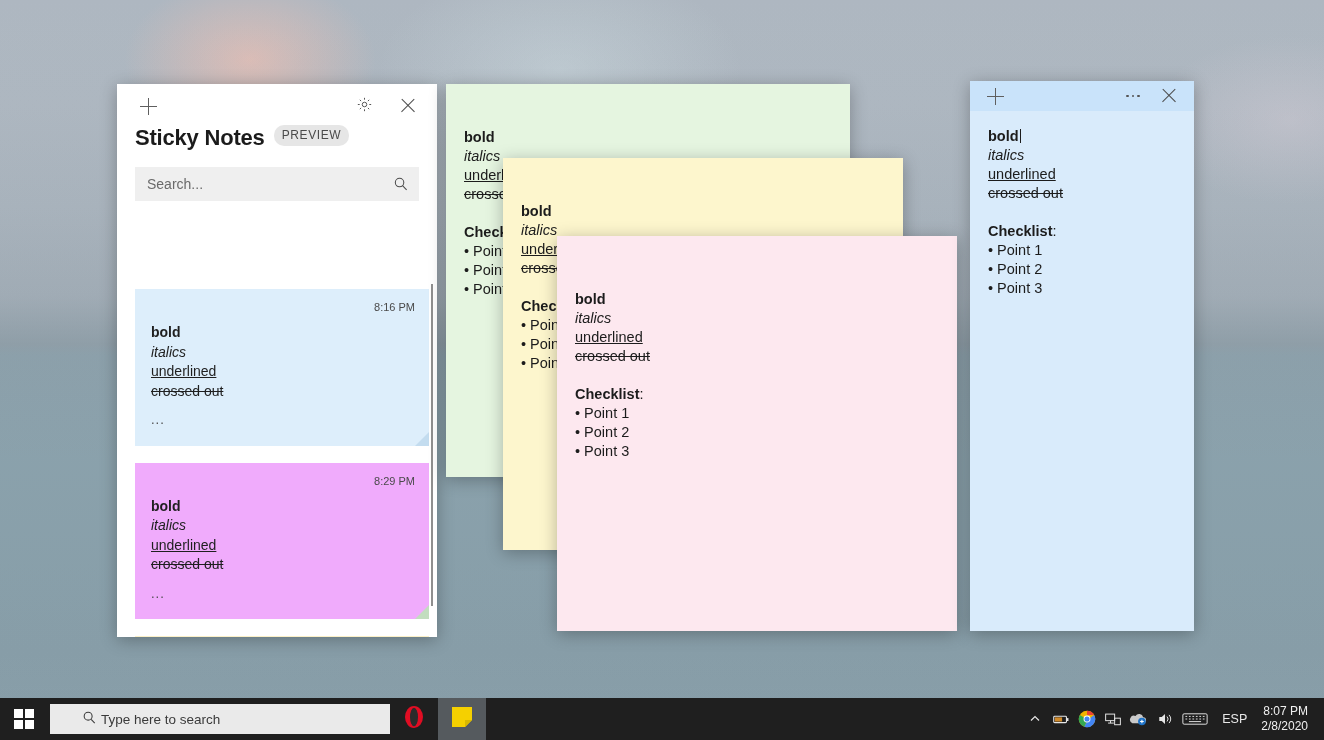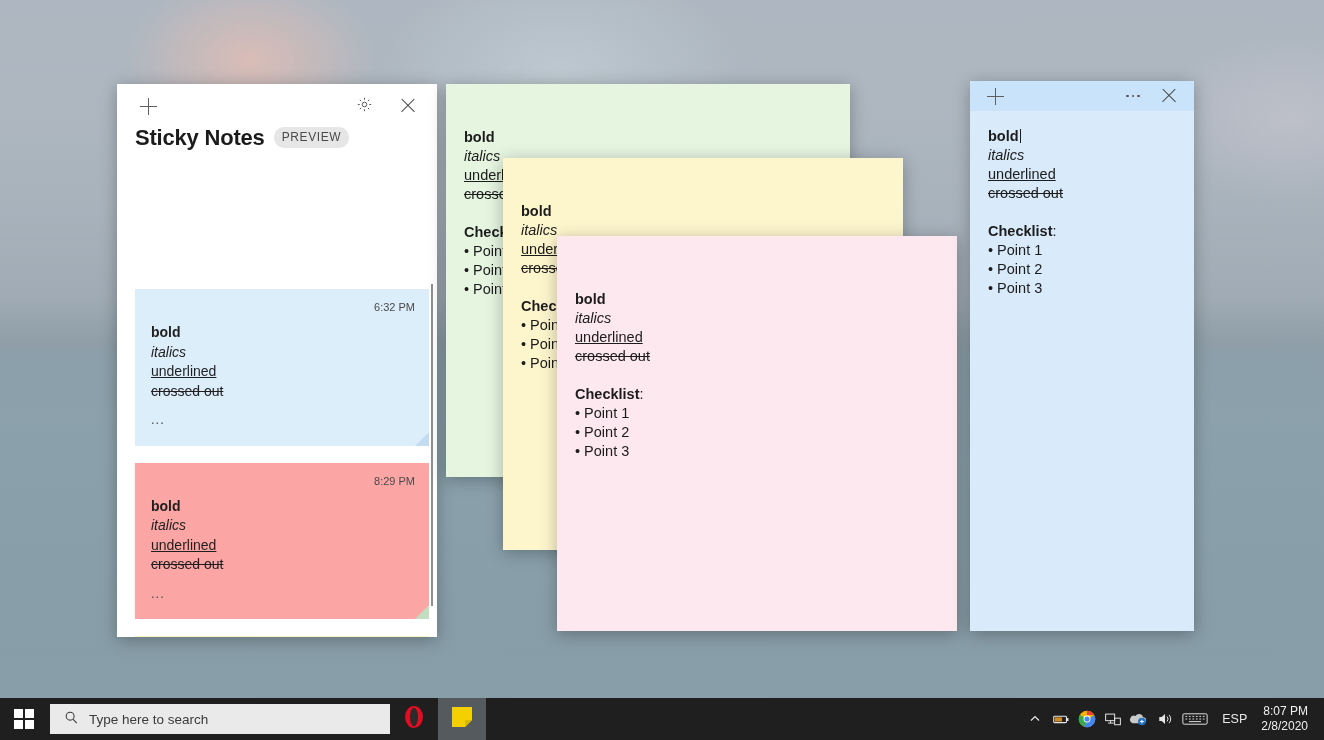--- a/index.html
+++ b/index.html
@@ -62,21 +62,21 @@
   .glyph-plus::before { left: 8px; top: 0; width: 1.4px; height: 17px; }
   .glyph-plus::after  { top: 8px; left: 0; height: 1.4px; width: 17px; }
   .glyph-x { position: relative; width: 16px; height: 16px; }
   .glyph-x::before, .glyph-x::after {
     content:""; position:absolute; left:-1px; top:7px; width:18px; height:1.4px; background:#4b4b4b;
   }
   .glyph-x::before { transform: rotate(45deg); }
   .glyph-x::after  { transform: rotate(-45deg); }
 
   #notes-list-header {
-    padding: 0 18px; display: flex; align-items: flex-end; gap: 9px;
+    padding: 0 18px; display: flex; align-items: center; gap: 9px;
     margin-top: -3px;
   }
   #app-title { font-size: 22px; font-weight: bold; color: #1b1b1b; letter-spacing: -0.2px; }
   #preview-badge {
     font-size: 12px; color: #4a4a4a; background: #e6e6e6;
     border-radius: 10px; padding: 3px 8px 4px; letter-spacing: 0.6px;
     position: relative; top: -3px;
   }
 
   #search-box {
@@ -158,21 +158,21 @@
     position: absolute; left: 0; bottom: 0; width: 1324px; height: 42px;
     background: #1f1f1f; display: flex; align-items: center;
   }
   #start-button {
     width: 48px; height: 42px; display:flex; align-items:center; justify-content:center;
   }
   .win-logo { display: grid; grid-template-columns: 9px 9px; grid-template-rows: 9px 9px; gap: 2px; }
   .win-logo span { background: #ffffff; display:block; }
   #taskbar-search {
     width: 340px; height: 30px; background: #eaeaea; display:flex; align-items:center;
-    padding: 0 10px 0 14px; gap: 10px; margin-left: 2px;
+    padding: 0 10px 0 32px; gap: 4px; margin-left: 2px;
   }
   #taskbar-search-text { font-size: 13.5px; color: #3a3a3a; }
   .tb-app {
     width: 48px; height: 42px; display:flex; align-items:center; justify-content:center;
     position: relative;
   }
   #tb-app-notes { background:#555a5e; }
   #tray {
     margin-left: auto; display: flex; align-items: center; height: 42px; gap: 0px; padding-right: 4px;
   }
@@ -210,36 +210,45 @@
     <div class="tb-btn" id="list-close-btn">
       <span class="glyph-x"></span>
     </div>
   </div>
 
   <div id="notes-list-header">
     <div id="app-title">Sticky Notes</div>
     <div id="preview-badge">PREVIEW</div>
   </div>
 
+  <div id="search-box">
+    <input id="search-input" type="text" placeholder="Search..." style="">
+    <span class="search-icon">
+      <svg width="16" height="16" viewBox="0 0 20 20" fill="none" stroke="#4a4a4a" stroke-width="1.3">
+        <circle cx="8.2" cy="8.2" r="5.3"></circle>
+          <path d="M12.2 12.4L17 17.4"></path>
+      </svg>
+    </span>
+  </div>
 
   <div id="notes-scroll">
 
     <div class="note-card" style="background:#ddeefb">
-      <div class="stamp">6:32 PM</div>
+      <div class="stamp">8:16 PM</div>
       <div class="card-body">
         <div class="l-bold">bold</div>
         <div class="l-italic">italics</div>
         <div class="l-underline">underlined</div>
         <div class="l-strike">crossed out</div>
         <div class="l-ellipsis">...</div>
       </div>
       <div class="fold" style="border-bottom:14px solid #c3dcef"></div>
     </div>
 
-    <div class="note-card" style="background:#fca5a5">
+    <div class="note-card" style="background:#f0abfc">
       <div class="stamp">8:29 PM</div>
       <div class="card-body">
         <div class="l-bold">bold</div>
         <div class="l-italic">italics</div>
         <div class="l-underline">underlined</div>
         <div class="l-strike">crossed out</div>
         <div class="l-ellipsis">...</div>
       </div>
       <div class="fold" style="border-bottom:14px solid #c2ddbf"></div>
     </div>

